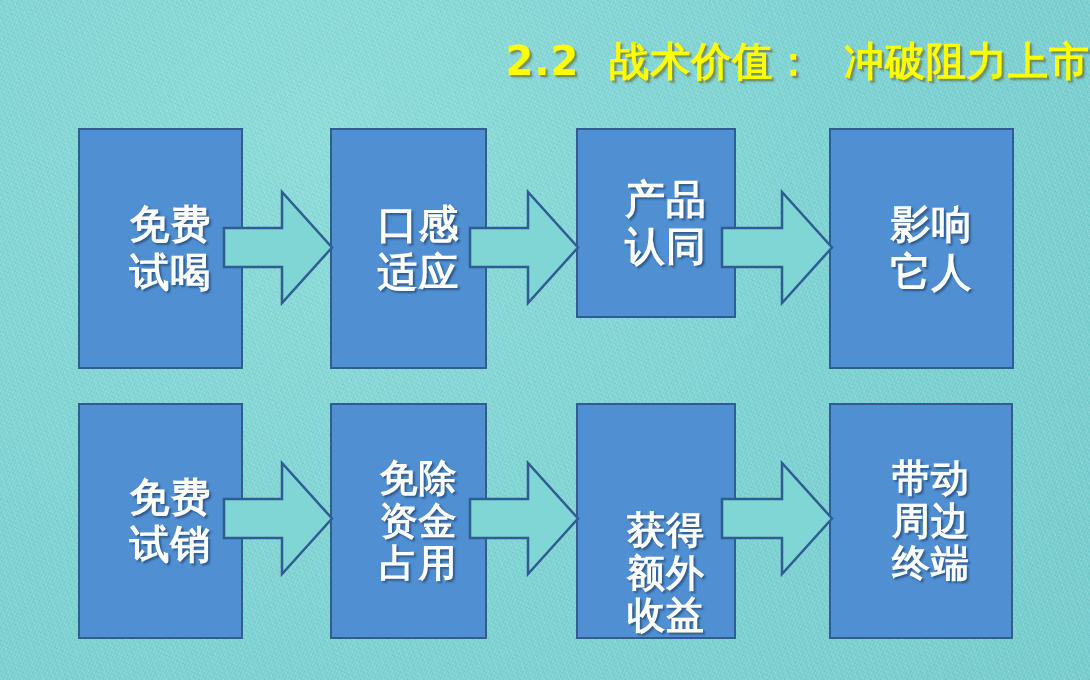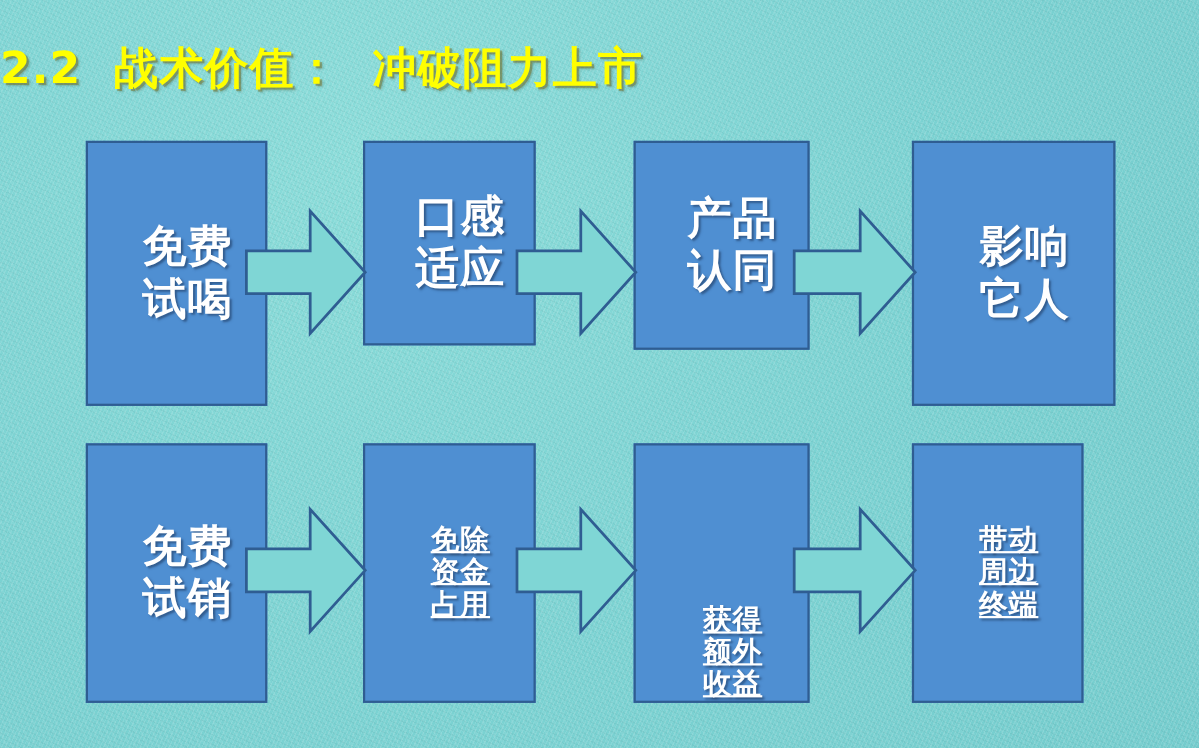--- a/index.html
+++ b/index.html
@@ -20,21 +20,21 @@
       radial-gradient(circle at 30% 20%, #8adcd9 0%, #7bd2d2 55%, #74cccd 100%);
     font-family: "DejaVu Sans", "Liberation Sans", sans-serif;
   }
 
   
   #title {
     position: absolute;
     left: 0;
     top: 34px;
     width: 1090px;
-    text-align: left;
+    text-align: right;
     font-size: 40px;
     font-weight: bold;
     color: #ffff00;
     letter-spacing: 1px;
     text-shadow: 2px 2px 0 rgba(120,110,30,0.45), 3px 3px 2px rgba(60,60,20,0.25);
     white-space: pre;
   }
 
   
   .node {
@@ -51,21 +51,21 @@
     color: #ffffff;
     font-size: 40px;
     font-weight: bold;
     line-height: 1.18;
     text-align: center;
     white-space: pre-line;
     text-shadow: 2px 2px 2px rgba(25,50,85,0.55);
     letter-spacing: 1px;
     margin-left: 20px;
   }
-  .node-label.three-line { font-size: 26px; line-height: 1.12; text-decoration: underline; }
+  .node-label.three-line { font-size: 38px; line-height: 1.12; }
 
   
   .arrow {
     position: absolute;
     z-index: 3;
     pointer-events: none;
   }
   .arrow svg { display: block; }
 </style>
 </head>
@@ -73,21 +73,21 @@
 
 <div id="slide">
 
   <div id="title">2.2  战术价值：  冲破阻力上市</div>
 
   <div class="node" style="left:78px; top:128px; width:165px; height:241px;">
     <span class="node-label">免费
 试喝</span>
   </div>
 
-  <div class="node" style="left:330px; top:128px; width:157px; height:186px;">
+  <div class="node" style="left:330px; top:128px; width:157px; height:241px;">
     <span class="node-label">口感
 适应</span>
   </div>
 
   <div class="node" style="left:576px; top:128px; width:160px; height:190px;">
     <span class="node-label">产品
 认同</span>
   </div>
 
   <div class="node" style="left:829px; top:128px; width:185px; height:241px;">
@@ -123,21 +123,21 @@
 资金
 占用</span>
   </div>
 
   <div class="node" style="left:576px; top:403px; width:160px; height:236px;align-items:flex-end;">
     <span class="node-label three-line">获得
 额外
 收益</span>
   </div>
 
-  <div class="node" style="left:829px; top:403px; width:156px; height:236px;">
+  <div class="node" style="left:829px; top:403px; width:184px; height:236px;">
     <span class="node-label three-line">带动
 周边
 终端</span>
   </div>
 
   <div class="arrow" style="left:222px; top:459px;">
     <svg width="112" height="119" viewBox="0 0 112 119">
       <path d="M2,40 L60,40 L60,4 L110,59.5 L60,115 L60,79 L2,79 Z" fill="#7fd6d5" stroke="#2f5d92" stroke-width="2.5" stroke-linejoin="miter"></path>
     </svg>
   </div>

